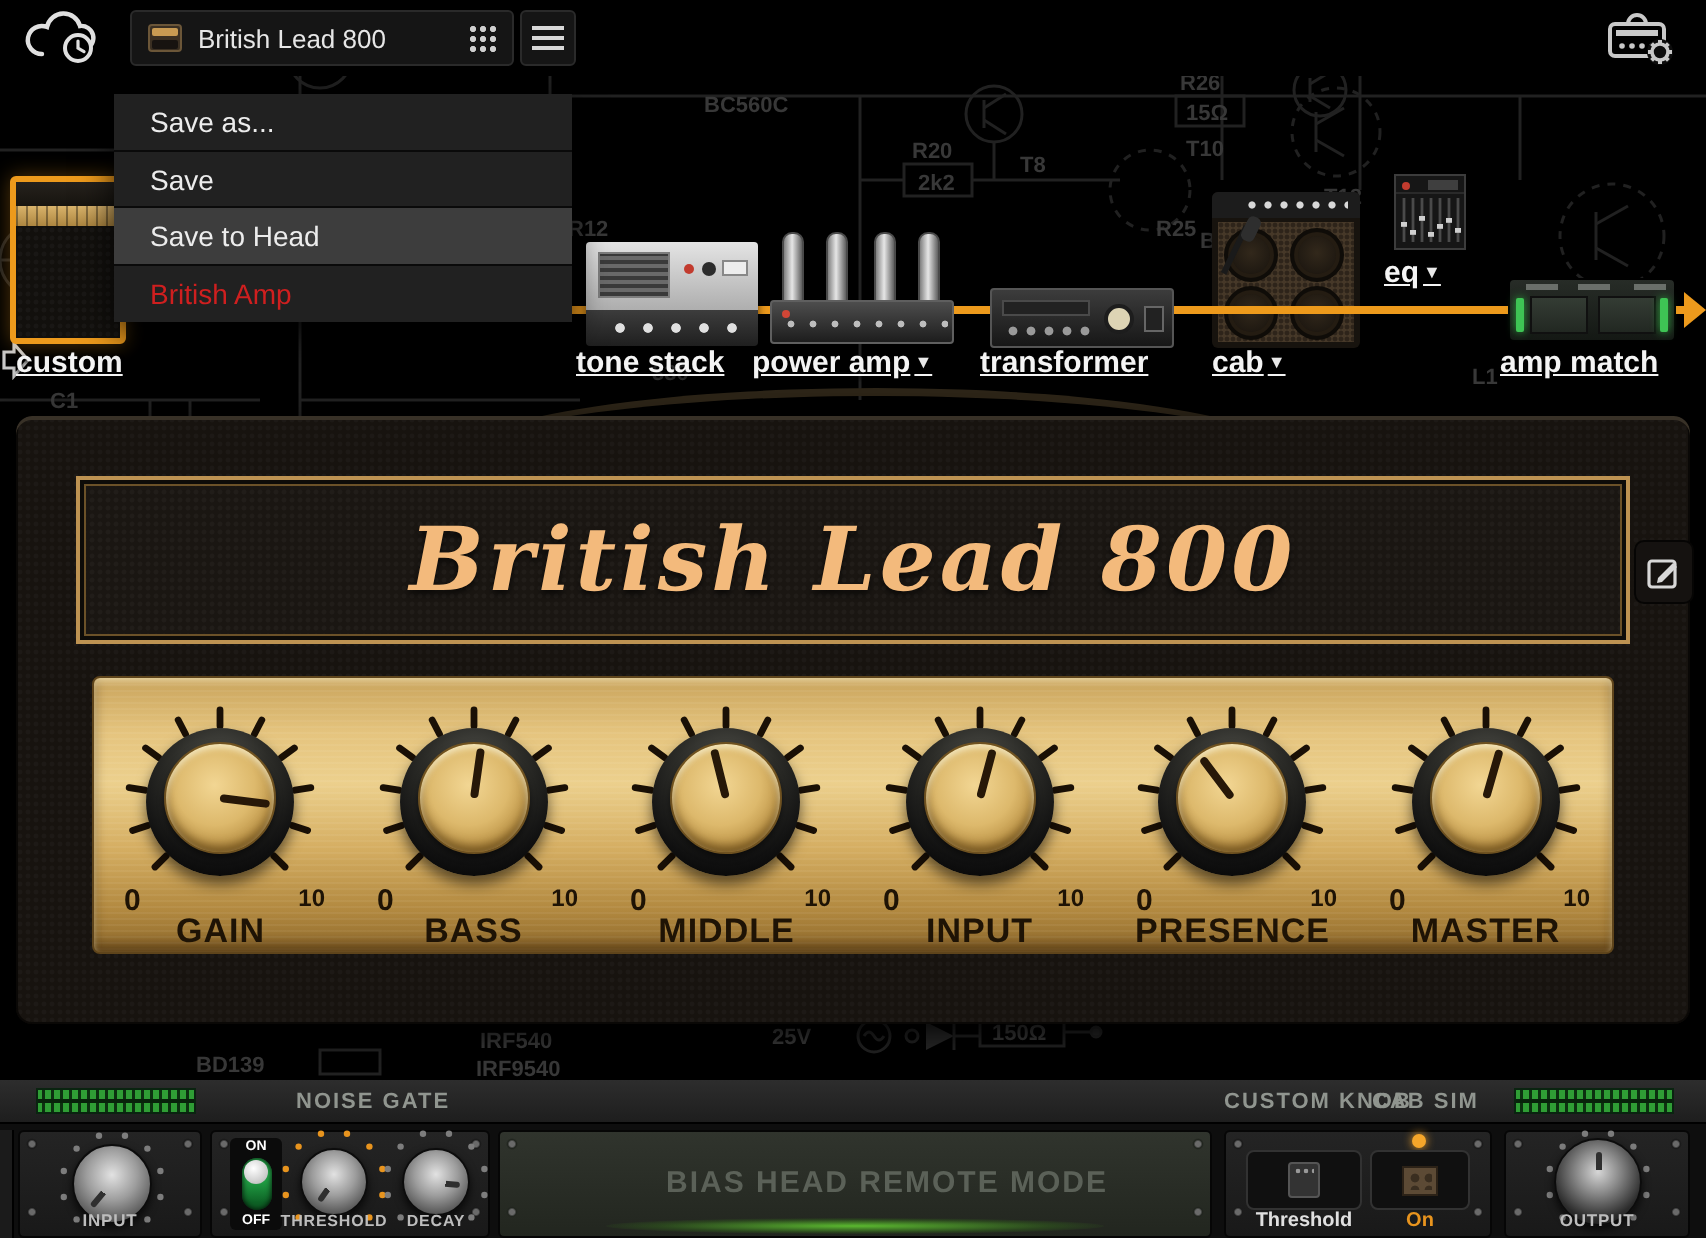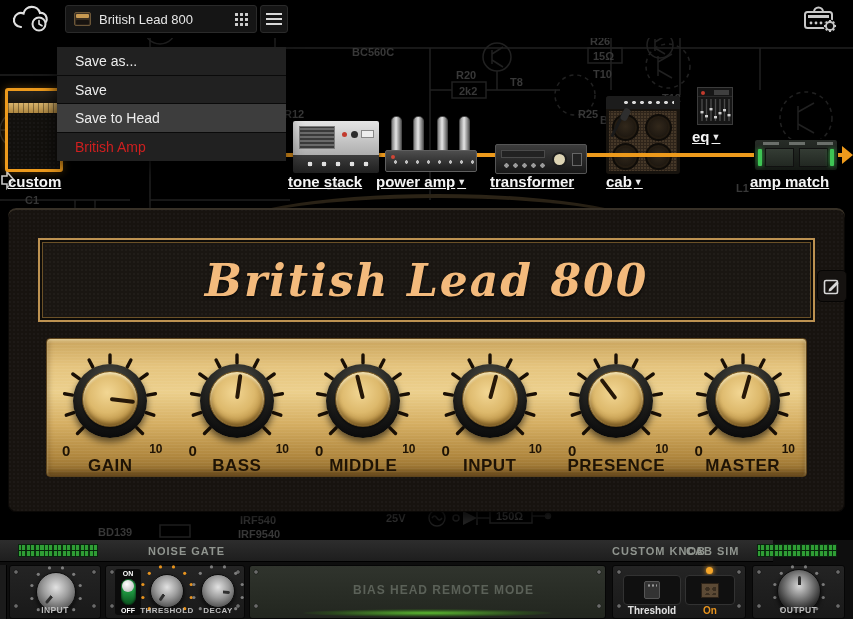--- a/index.html
+++ b/index.html
@@ -96,21 +96,21 @@
   .skirt { position:absolute; left:11px; top:11px; width:74px; height:74px; border-radius:50%; background:radial-gradient(circle at 50% 28%, #565650 0%, #2c2c28 38%, #101010 72%, #000 100%); box-shadow:0 4px 7px rgba(0,0,0,.55); }
   .cap { position:absolute; left:20px; top:18px; width:56px; height:56px; border-radius:50%; background:radial-gradient(circle at 45% 38%, #f2d693 0%, #ddb96c 45%, #b3893c 78%, #8a6526 100%); border:1px solid #6e5120; box-shadow:inset 0 2px 3px rgba(255,250,220,.75), inset 0 -3px 5px rgba(70,45,8,.6), 0 2px 3px rgba(0,0,0,.5); }
   .krot { position:absolute; left:0; top:0; width:96px; height:96px; transform-origin:48px 46px; }
   .kpointer { position:absolute; left:46px; top:21px; width:4px; height:25px; border-radius:2px; background:#271808; }
   .kmin { position:absolute; left:15px; top:103px; font-size:15px; font-weight:bold; color:#1e1305; }
   .kmax { position:absolute; right:11px; top:103px; font-size:12px; font-weight:bold; color:#1e1305; }
   .kname { position:absolute; left:0; right:0; top:117px; text-align:center; font-size:17px; font-weight:bold; letter-spacing:.5px; color:#1e1305; }
 
   
   .bottom-bar { position:absolute; left:0; top:540px; width:853px; height:79px; background:#0e0e0e; z-index:6; }
-  .bb-strip { position:absolute; left:0; top:0; width:773px; height:22px; background:linear-gradient(#2d2d2d,#1e1e1e); border-bottom:1px solid #000;padding-left:33px; }
+  .bb-strip { position:absolute; left:0; top:0; width:853px; height:22px; background:linear-gradient(#2d2d2d,#1e1e1e); border-bottom:1px solid #000;padding-left:33px; }
   .led-meter { position:absolute; top:4px; width:80px; height:13px; background-image:linear-gradient(180deg, transparent 44%, #08230b 44% 56%, transparent 56%), repeating-linear-gradient(90deg, #2f9e35 0 3px, #0c3110 3px 4.5px); box-shadow:inset 0 0 0 1px #0a2410; }
   .strip-label { position:absolute; top:0; height:22px; line-height:22px; font-size:11px; font-weight:bold; letter-spacing:1px; color:#90958f; }
   .panel { position:absolute; top:25px; height:54px; border:1px solid #060606; border-radius:3px;
     background-image:
       radial-gradient(circle at 6px 6px, #6a6a6a 1.3px, #1a1a1a 2.2px, transparent 3px),
       radial-gradient(circle at calc(100% - 6px) 6px, #6a6a6a 1.3px, #1a1a1a 2.2px, transparent 3px),
       radial-gradient(circle at 6px calc(100% - 12px), #6a6a6a 1.3px, #1a1a1a 2.2px, transparent 3px),
       radial-gradient(circle at calc(100% - 6px) calc(100% - 12px), #6a6a6a 1.3px, #1a1a1a 2.2px, transparent 3px),
       linear-gradient(180deg,#242424,#191919); }
   .edge-strip { position:absolute; left:0; top:25px; width:7px; height:54px; background:#1b1b1b; border-right:1px solid #000; }
@@ -125,21 +125,21 @@
   .toggle { position:absolute; left:9px; top:3px; width:26px; height:46px; background:#0b0b0b; border-radius:3px; display:flex; flex-direction:column; align-items:center; cursor:pointer; }
   .toggle .t-on, .toggle .t-off { font-size:7px; font-weight:bold; color:#fff; line-height:9px; }
   .track { width:15px; height:26px; border-radius:8px; background:linear-gradient(180deg,#27b24e 30%, #0e6326 85%); margin:1px 0; position:relative; box-shadow:inset 0 0 3px #000; }
   .ball { position:absolute; left:1.5px; top:1px; width:12px; height:12px; border-radius:50%; background:radial-gradient(circle at 40% 35%, #fff, #c9c9c9 70%, #9a9a9a); }
   .bias-panel { background-image:
       radial-gradient(circle at 6px 6px, #6a6a6a 1.3px, #20241e 2.2px, transparent 3px),
       radial-gradient(circle at calc(100% - 6px) 6px, #6a6a6a 1.3px, #20241e 2.2px, transparent 3px),
       radial-gradient(circle at 6px calc(100% - 12px), #6a6a6a 1.3px, #20241e 2.2px, transparent 3px),
       radial-gradient(circle at calc(100% - 6px) calc(100% - 12px), #6a6a6a 1.3px, #20241e 2.2px, transparent 3px),
       linear-gradient(180deg,#30342d,#22261f); }
-  .bias-text { position:absolute; left:0; right:0; top:17px; text-align:center; font-size:12px; font-weight:bold; letter-spacing:1px; color:#5b6158;padding-left:32px; }
+  .bias-text { position:absolute; left:0; right:0; top:17px; text-align:center; font-size:15px; font-weight:bold; letter-spacing:1px; color:#5b6158;padding-left:32px; }
   .bias-glow { position:absolute; left:15%; bottom:1px; width:70%; height:8px; background:radial-gradient(ellipse at center, rgba(100,210,50,.85), rgba(60,140,25,.3) 55%, transparent 75%); border-radius:50%; }
   .ck-btn { position:absolute; top:9px; height:30px; background:#101010; border:1px solid #323232; border-radius:4px; display:flex; align-items:center; justify-content:center; cursor:pointer; }
   .pedal-ic { width:16px; height:18px; background:#333; border-radius:2px; border:1px solid #555; position:relative; }
   .pedal-ic:before { content:""; position:absolute; left:2px; top:2px; width:10px; height:3px; background:radial-gradient(circle,#999 1px,transparent 1.3px); background-size:4px 3px; }
   .cab-ic { width:18px; height:15px; background:#5c4a35; border:1px solid #2c2217; position:relative; }
   .cab-ic:before { content:""; position:absolute; left:2px; top:2px; right:2px; bottom:2px; background:radial-gradient(circle,#3a2e20 2px,transparent 2.4px); background-size:7px 6px; }
   .ck-led { position:absolute; width:7px; height:7px; border-radius:50%; background:#f5a62a; box-shadow:0 0 5px #f5a62a; }
   .ck-label { position:absolute; bottom:2px; text-align:center; font-size:10px; font-weight:bold; color:#e0e0e0; }
   .ck-label.on { color:#E8941E; }
 </style>

